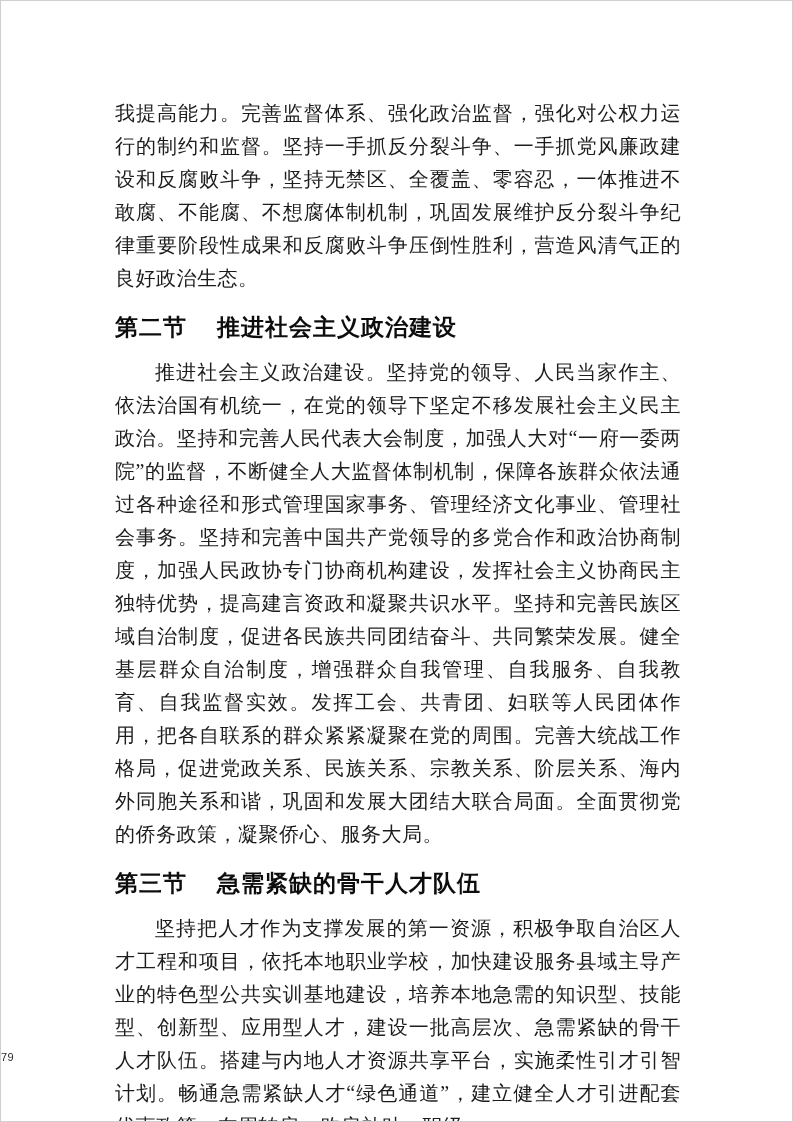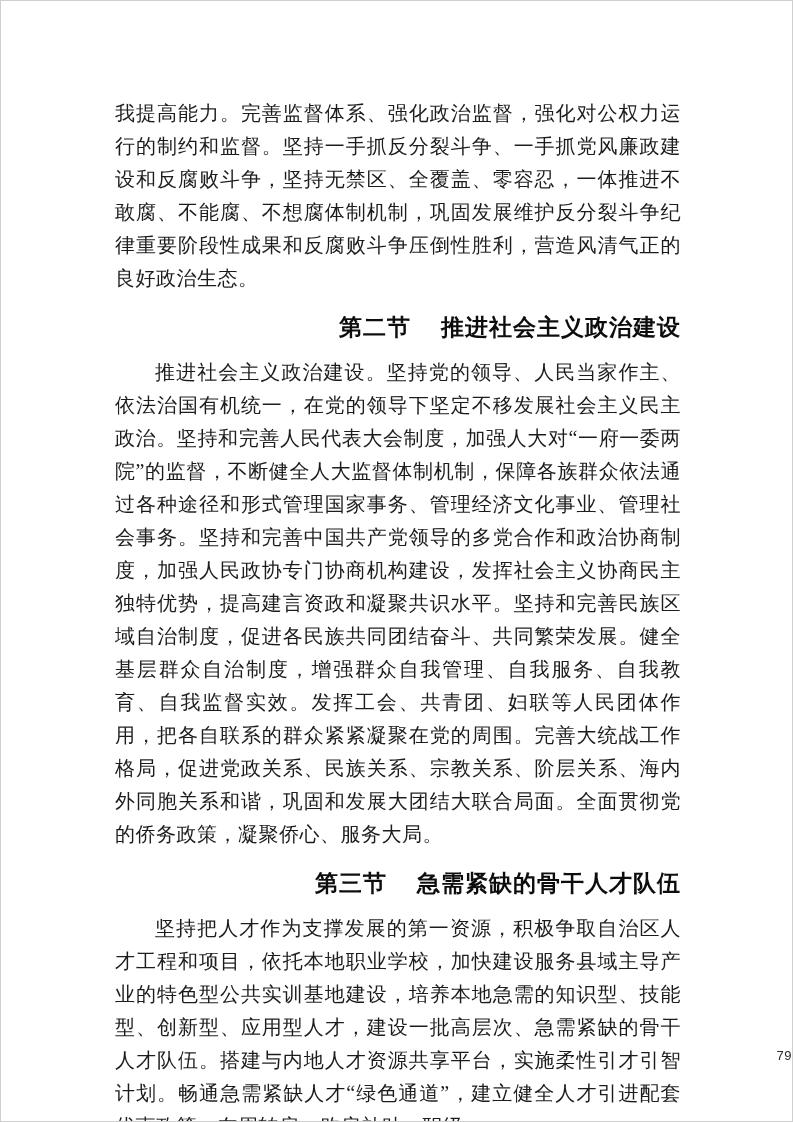--- a/index.html
+++ b/index.html
@@ -30,35 +30,35 @@
   }
   .body-paragraph.indented {
     text-indent: 2em;
   }
   .section-heading {
     margin: 17px 0 14px 0;
     font-family: "Liberation Sans", "DejaVu Sans", sans-serif;
     font-weight: bold;
     font-size: 23px;
     line-height: 30px;
-    text-align: right;
+    text-align: left;
     color: #0d0d0d;
     letter-spacing: 1px;
   }
   .section-number {
     margin-right: 1.3em;
   }
   .page-number {
     position: absolute;
     left: 0;
     right: 0;
     bottom: 58px;
-    text-align: right;
+    text-align: left;
     font-family: "Liberation Sans", "DejaVu Sans", sans-serif;
-    font-size: 13px;
+    font-size: 11px;
     color: #2a2a2a;
     letter-spacing: 0.5px;
   }
 </style>
 </head>
 <body>
 
 <div class="page">
 
   <p class="body-paragraph">我提高能力。完善监督体系、强化政治监督，强化对公权力运行的制约和监督。坚持一手抓反分裂斗争、一手抓党风廉政建设和反腐败斗争，坚持无禁区、全覆盖、零容忍，一体推进不敢腐、不能腐、不想腐体制机制，巩固发展维护反分裂斗争纪律重要阶段性成果和反腐败斗争压倒性胜利，营造风清气正的良好政治生态。</p>

